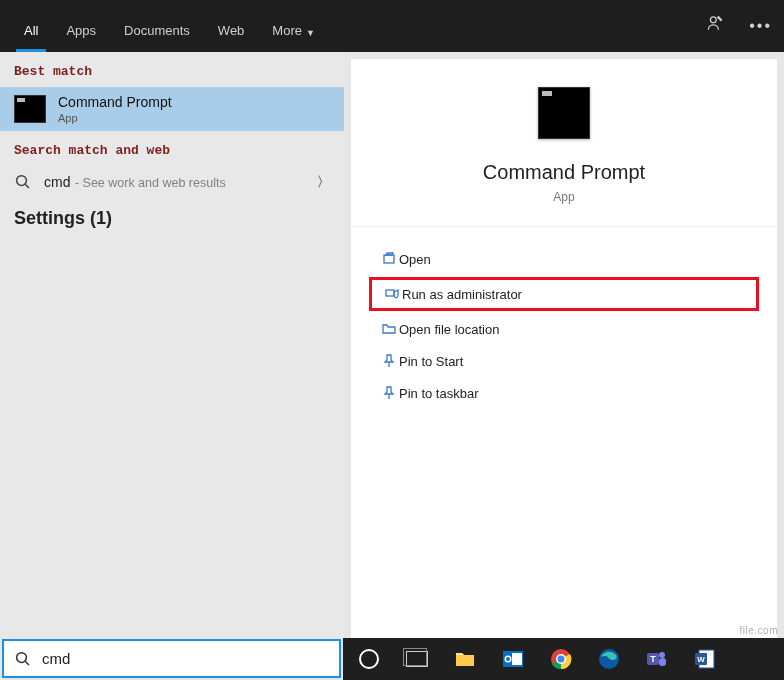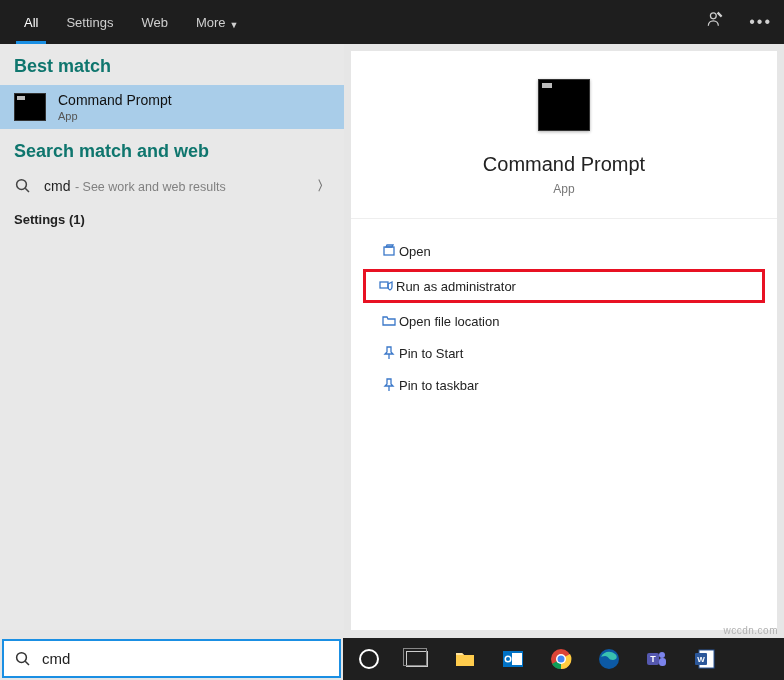--- a/index.html
+++ b/index.html
@@ -1,73 +1,74 @@
 <!DOCTYPE html>
 <html><head>
 <meta charset="utf-8">
 <style>
   * { margin:0; padding:0; box-sizing:border-box; font-family:"Segoe UI",Arial,sans-serif; }
   body { width:784px; height:680px; background:#e6e6e6; position:relative; overflow:hidden; }
-  .tabs { height:44px; background:#1e1e1e; display:flex; align-items:flex-end; padding:0 10px; position:relative; }
+  .tabs { height:52px; background:#1e1e1e; display:flex; align-items:flex-end; padding:0 10px; position:relative; }
   .tab { color:#cfcfcf; font-size:13px; padding:10px 14px 14px; cursor:pointer; position:relative; }
   .tab.active { color:#fff; }
   .tab.active::after { content:""; position:absolute; left:6px; right:6px; bottom:0; height:3px; background:#1a8fe3; }
   .tab-more { display:flex; align-items:flex-end; gap:4px; }
   .right-icons { position:absolute; right:12px; top:0; bottom:0; display:flex; align-items:center; gap:24px; }
   .ricon { color:#d0d0d0; font-size:16px; }
 
   .content { display:flex; height:586px; }
   .left { width:344px; background:#e8e8e8; display:flex; flex-direction:column; }
   .right { flex:1; background:#fff; margin:7px 7px 0 7px; }
 
-  .section-header { padding:12px 14px 8px; font-weight:600; font-size:18px; color:#0f766e; }
+  .section-header { padding:12px 14px 8px; font-weight:600; font-size:13px; color:#7f1d1d;font-family:Liberation Mono, monospace; }
   .result-row { display:flex; align-items:center; padding:7px 14px; cursor:pointer; }
   .result-row.selected { background:#a9cde9; }
   .app-icon { width:32px; height:28px; background:#000; border:1px solid #333; margin-right:12px; position:relative; }
   .app-icon::before { content:""; position:absolute; top:2px; left:2px; width:8px; height:4px; background:#bbb; }
   .result-name { font-size:14px; color:#111; line-height:1.15; }
   .result-sub { font-size:11px; color:#555; margin-top:2px; }
 
   .search-row { display:flex; align-items:center; padding:7px 14px; justify-content:space-between; cursor:pointer; }
   .search-left { display:flex; align-items:center; gap:12px; }
   .mag { width:18px; height:18px; }
   .search-term { font-size:14px; color:#222; }
   .search-hint { font-size:12.5px; color:#808080; }
   .chev-r { color:#777; font-size:13px; font-weight:600; }
 
-  .settings-row { padding:10px 14px; font-size:13px; font-weight:600; color:#222; cursor:pointer; }
+  .settings-row { padding:10px 14px; font-size:18px; font-weight:600; color:#222; cursor:pointer; }
 
   .preview-top { border-bottom:1px solid #eee; text-align:center; padding:28px 0 22px; }
   .preview-icon { width:52px; height:52px; background:#000; border:1px solid #333; margin:0 auto 22px; position:relative; box-shadow:0 1px 3px rgba(0,0,0,.3); }
   .preview-icon::before { content:""; position:absolute; top:3px; left:3px; width:10px; height:5px; background:#bbb; }
   .preview-title { font-size:20px; color:#222; }
   .preview-sub { font-size:12px; color:#777; margin-top:6px; }
 
   .actions { padding:16px 0; }
   .action { display:flex; align-items:center; gap:2px; padding:8px 30px; font-size:13px; color:#222; cursor:pointer; }
-  .action.highlight { border:3px solid #e81123; margin:2px 12px; padding:6px 12px; }
+  .action.highlight { border:3px solid #e81123; margin:2px 18px; padding:6px 12px; }
   .action .aicn { width:16px; height:16px; display:flex; align-items:center; justify-content:center; color:#3b78c9; }
 
   .search-bar { position:absolute; left:2px; bottom:2px; width:339px; height:39px; background:#fff; border:2px solid #1a8fe3; display:flex; align-items:center; padding:0 10px; gap:10px; }
   .search-input { border:none; outline:none; font-size:15px; flex:1; color:#222; }
 
   .taskbar { position:absolute; left:343px; right:0; bottom:0; height:42px; background:#1f1f1f; display:flex; align-items:center; padding:0 6px; gap:8px; }
   .tbicon { width:40px; height:40px; display:flex; align-items:center; justify-content:center; cursor:pointer; }
   .tbicon svg { width:24px; height:24px; }
   .cortana { width:20px; height:20px; border:2px solid #fff; border-radius:50%; }
   .taskview { width:22px; height:16px; border:1.5px solid #ccc; position:relative; }
   .taskview::after { content:""; position:absolute; left:-4px; top:-4px; width:22px; height:16px; border:1.5px solid #888; }
   .watermark { position:absolute; right:6px; bottom:44px; font-size:10px; color:#b0b0b0; letter-spacing:.5px; }
 </style>
 </head>
 <body>
 
 <div class="tabs">
   <div class="tab active">All</div>
-  <div class="tab">Settings</div>
+  <div class="tab">Apps</div>
+  <div class="tab">Documents</div>
   <div class="tab">Web</div>
   <div class="tab tab-more">
     <span>More</span>
     <span style="font-size:9px;">▼</span>
   </div>
   <div class="right-icons">
     <span class="ricon">
       <svg width="20" height="20" viewBox="0 0 24 24" fill="none" stroke="#cfcfcf" stroke-width="1.5">
           <circle cx="10" cy="7" r="3.5"></circle>
           <path d="M4 19c0-3.5 2.5-6 6-6s6 2.5 6 6"></path>
@@ -214,13 +215,13 @@
     </div>
   <div class="tbicon">
       <svg viewBox="0 0 24 24">
         <rect x="6" y="3" width="15" height="18" fill="#fff" stroke="#2b579a"></rect>
         <rect x="2" y="6" width="12" height="12" rx="1" fill="#2b579a"></rect>
         <text x="8" y="15" text-anchor="middle" fill="#fff" font-size="8" font-weight="bold">W</text>
       </svg>
     </div>
 </div>
 
-<div class="watermark">wccdn.com</div>
+<div class="watermark">file.com</div>
 
 </body></html>

